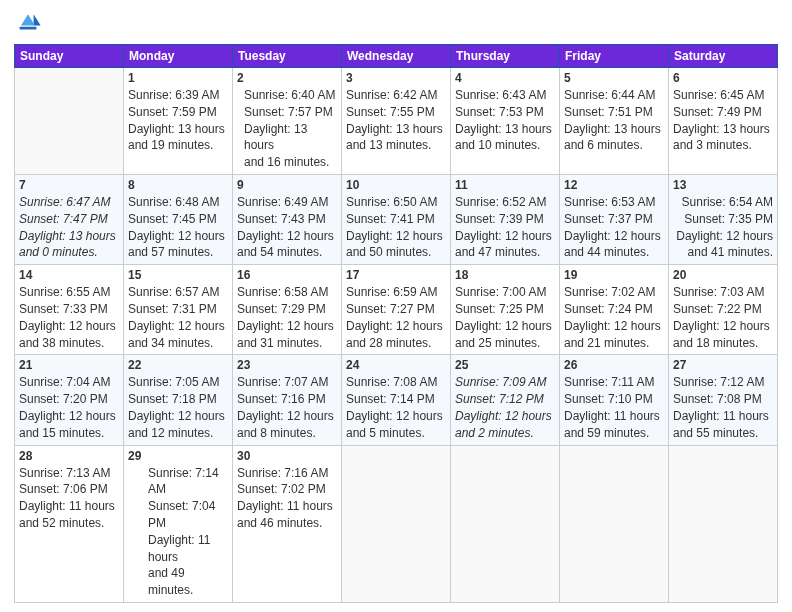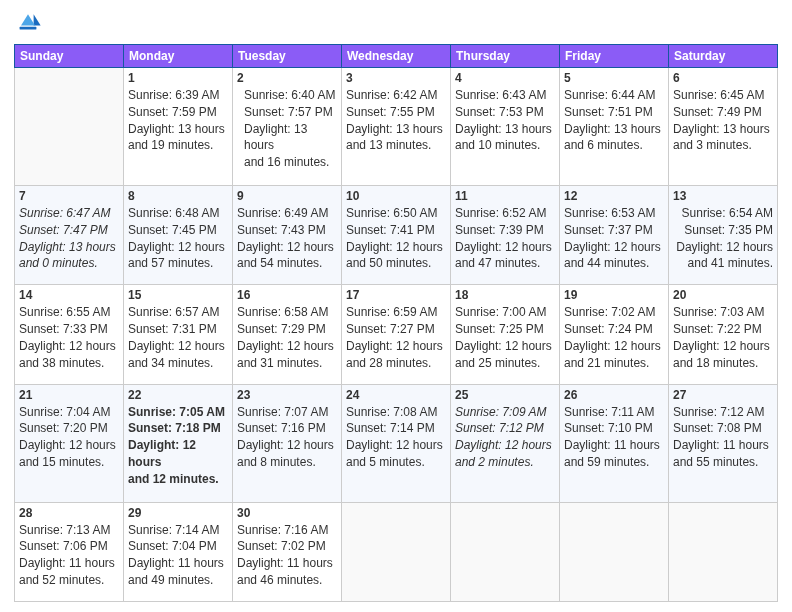--- a/index.html
+++ b/index.html
@@ -58,21 +58,21 @@
       color: #555;
     }
     .calendar {
       flex: 1;
       border: 1px solid #ccc;
       border-collapse: collapse;
       width: 100%;
       table-layout: fixed;
     }
     .calendar th {
-      background: #8b5cf6;
+      background: #6d28d9;
       color: #fff;
       text-align: left;
       padding: 4px 5px;
       font-size: 12px;
       font-weight: bold;
       border: 1px solid #1558a0;
     }
     .calendar td {
       border: 1px solid #ccc;
       vertical-align: top;
@@ -286,21 +286,21 @@
         <tr class="row-alt">
           <td>
             <span class="day-num">21</span>
             <div class="day-info" style="white-space: pre-line;">Sunrise: 7:04 AM
 Sunset: 7:20 PM
 Daylight: 12 hours
 and 15 minutes.</div>
           </td>
           <td>
             <span class="day-num">22</span>
-            <div class="day-info" style="white-space: pre-line; font-weight: bold;">Sunrise: 7:05 AM
+            <div class="day-info" style="white-space: pre-line;">Sunrise: 7:05 AM
 Sunset: 7:18 PM
 Daylight: 12 hours
 and 12 minutes.</div>
           </td>
           <td>
             <span class="day-num">23</span>
             <div class="day-info" style="white-space: pre-line;">Sunrise: 7:07 AM
 Sunset: 7:16 PM
 Daylight: 12 hours
 and 8 minutes.</div>
@@ -337,21 +337,21 @@
         <tr>
           <td>
             <span class="day-num">28</span>
             <div class="day-info" style="white-space: pre-line;">Sunrise: 7:13 AM
 Sunset: 7:06 PM
 Daylight: 11 hours
 and 52 minutes.</div>
           </td>
           <td>
             <span class="day-num">29</span>
-            <div class="day-info" style="white-space: pre-line;">Sunrise: 7:14 AM
+            <div class="day-info" style="white-space: pre-line; margin-left: 20px;">Sunrise: 7:14 AM
 Sunset: 7:04 PM
 Daylight: 11 hours
 and 49 minutes.</div>
           </td>
           <td>
             <span class="day-num">30</span>
             <div class="day-info" style="white-space: pre-line;">Sunrise: 7:16 AM
 Sunset: 7:02 PM
 Daylight: 11 hours
 and 46 minutes.</div>

